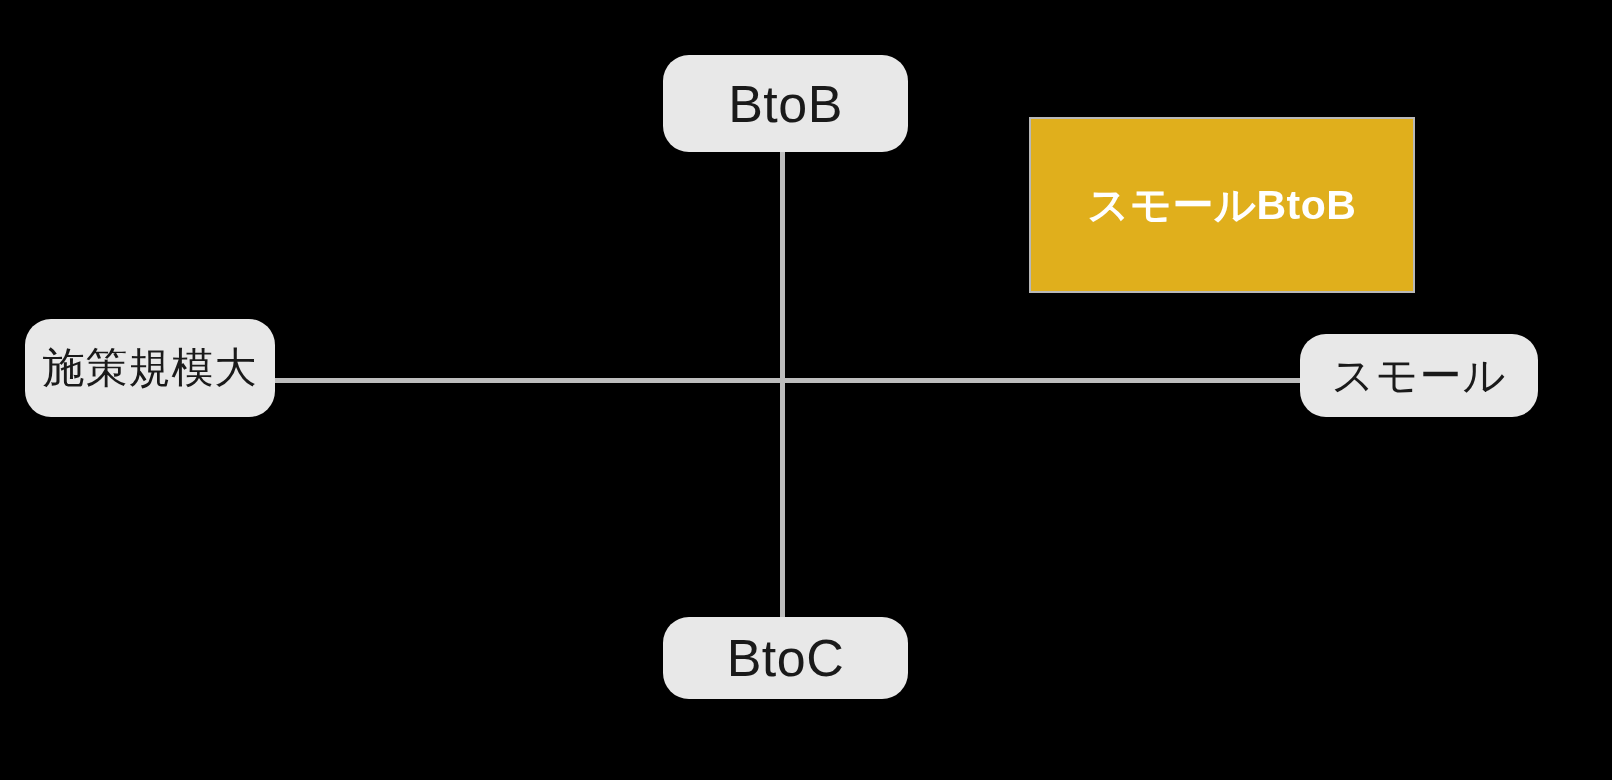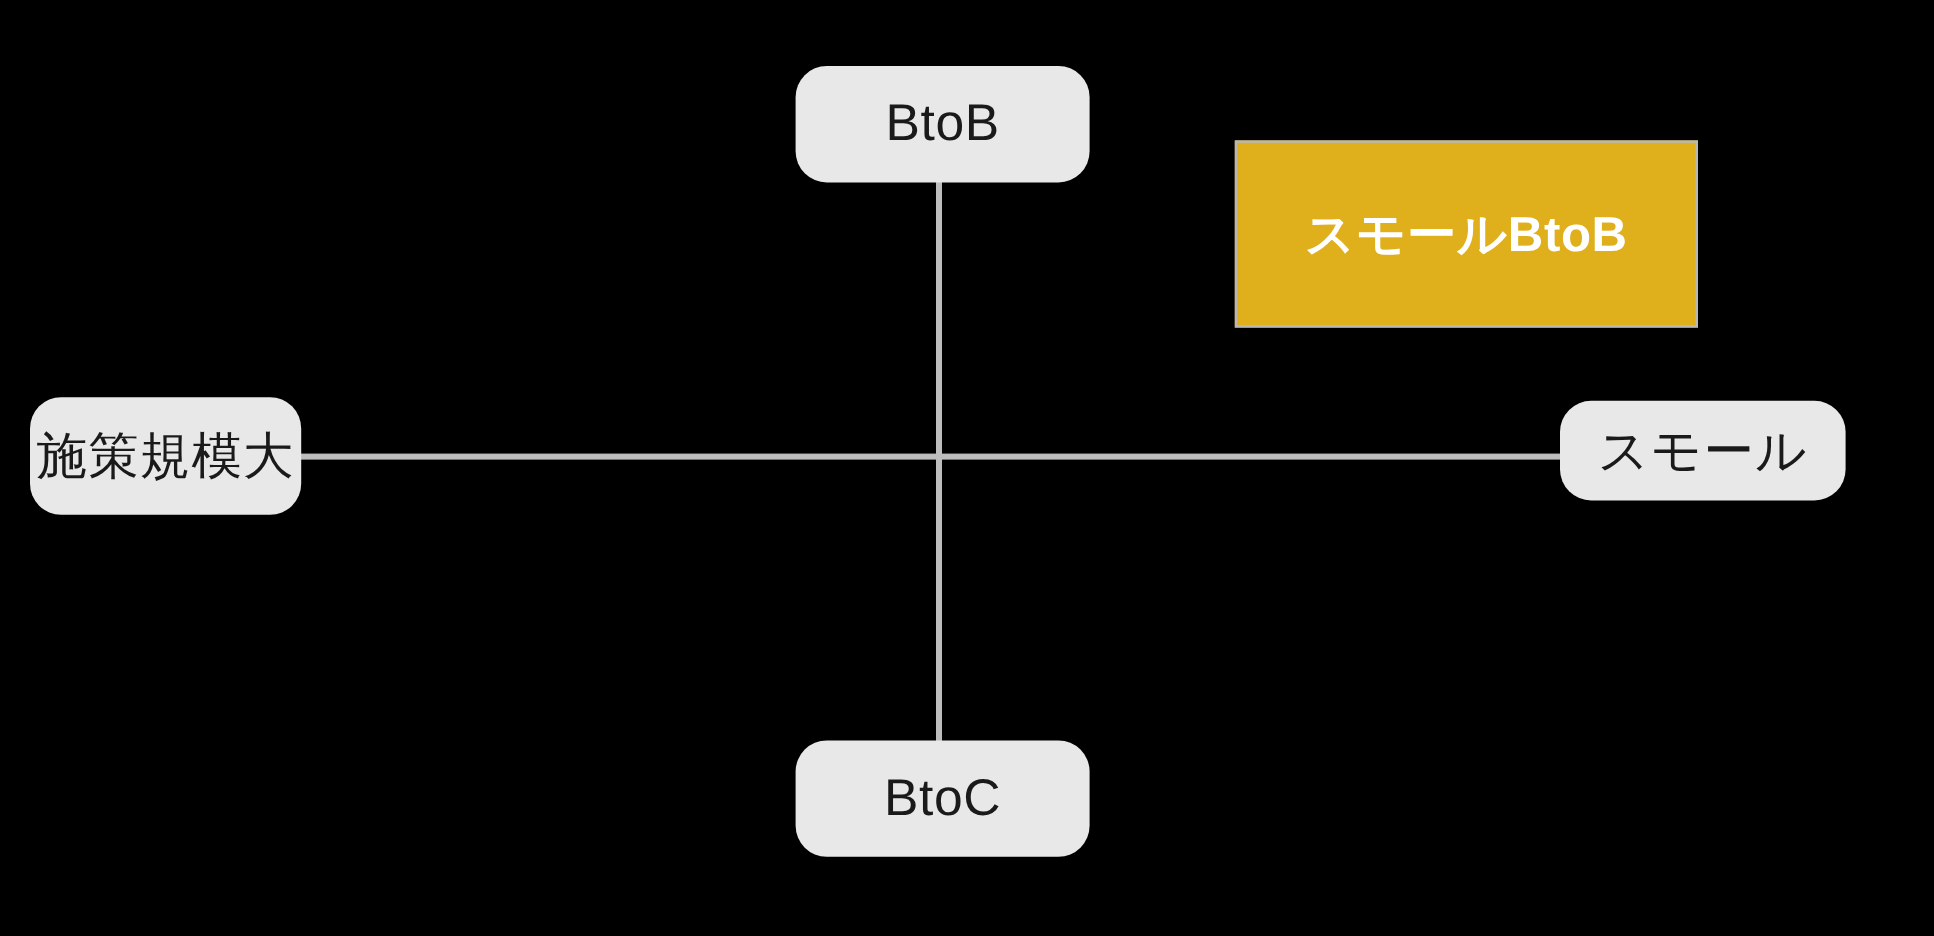--- a/index.html
+++ b/index.html
@@ -43,63 +43,63 @@
     background: #e8e8e8;
     border-radius: 26px;
     display: flex;
     align-items: center;
     justify-content: center;
     color: #1a1a1a;
     box-sizing: border-box;
     z-index: 3;
   }
   .pill-latin {
-    font-size: 43px;
+    font-size: 52px;
     font-weight: 400;
     letter-spacing: 0.5px;
     align-items: center;
   }
   .pill-jp {
     font-size: 42px;
     font-weight: 400;
     letter-spacing: 1px;
   }
 
   #pill-top {
     left: 663px;
     top: 55px;
     width: 245px;
     height: 97px;
   }
   #pill-bottom {
     left: 663px;
     top: 617px;
     width: 245px;
-    height: 97px;
+    height: 82px;
   }
   #pill-left {
     left: 25px;
-    top: 331px;
-    width: 226px;
+    top: 319px;
+    width: 250px;
     height: 98px;
   }
   #pill-right {
     left: 1300px;
     top: 334px;
     width: 238px;
     height: 83px;
   }
 
   
   #highlight-box {
     position: absolute;
     left: 1029px;
     top: 117px;
     width: 386px;
-    height: 156px;
+    height: 176px;
     background: #e0af1c;
     border: 2px solid #b8b8b8;
     box-sizing: border-box;
     display: flex;
     align-items: center;
     justify-content: center;
     z-index: 4;
   }
   #highlight-box .hl-text {
     color: #ffffff;

